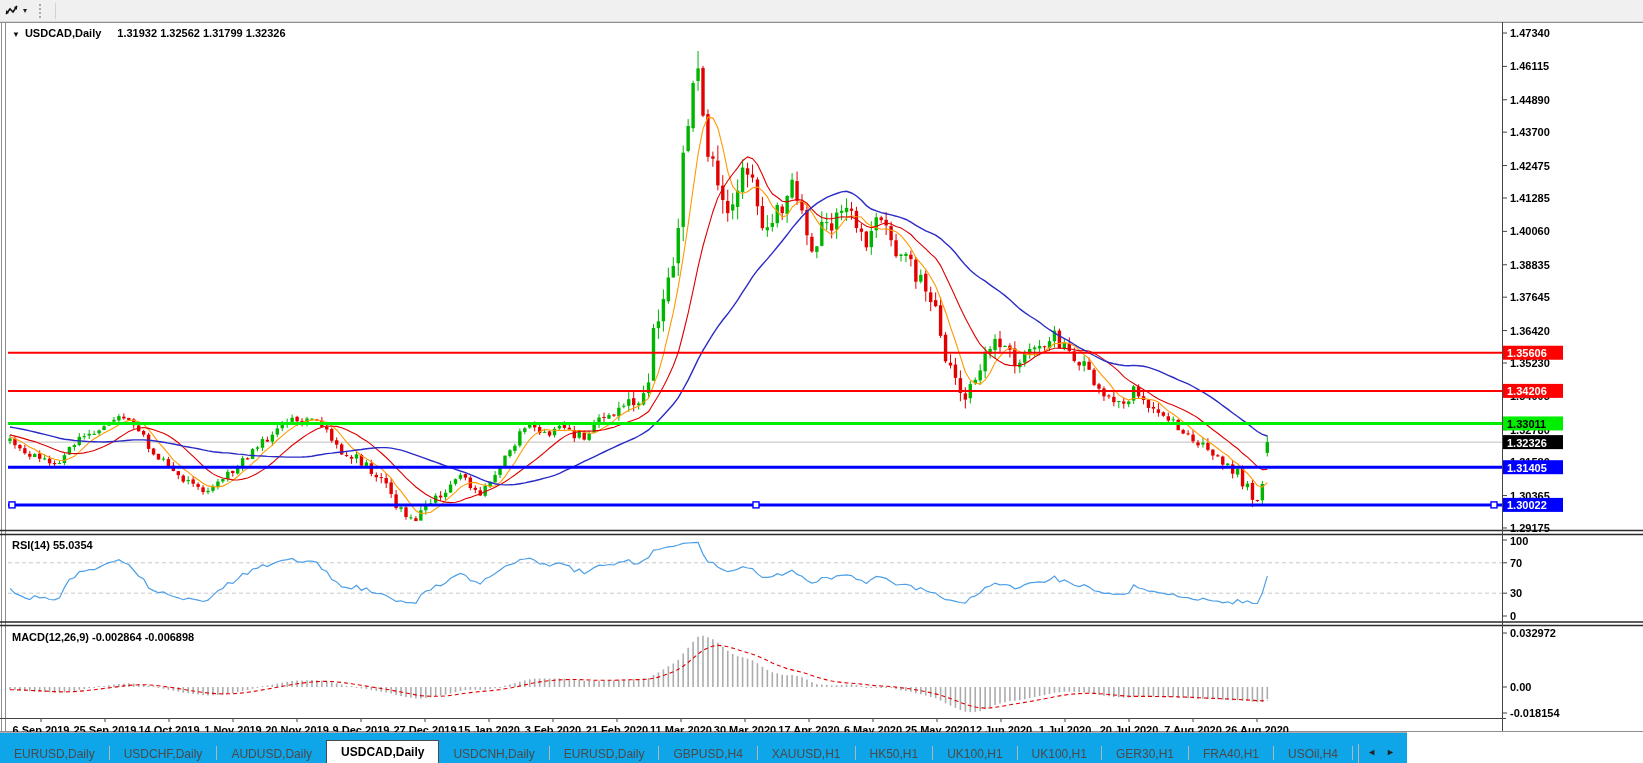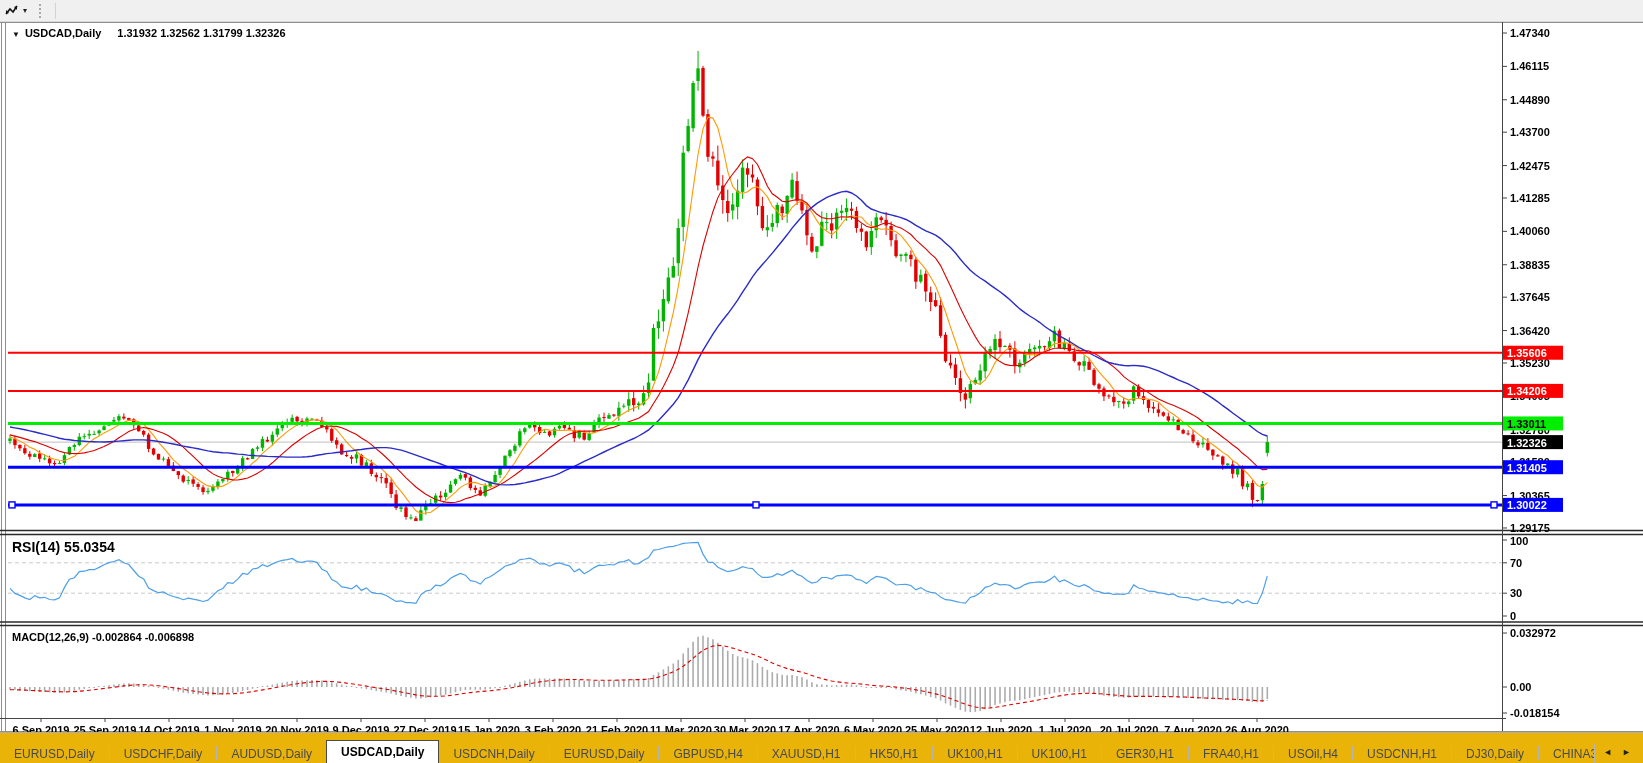--- a/index.html
+++ b/index.html
@@ -13,25 +13,25 @@
   #toolbar .grip{height:14px;border-left:2px dotted #a8a8a8;margin:0 8px 0 6px;}
   .tfbtn{min-width:26px;height:17px;line-height:17px;text-align:center;font-size:11px;color:#1c1c1c;
     padding:0 3px;border:1px solid transparent;cursor:default;}
   .tfbtn.active{background:#fcfcfc;border:1px solid #b4b4b4;}
   .toolsep{height:16px;border-left:1px solid #d2d2d2;margin:0 4px;}
   
   #chart-window{position:absolute;left:0;top:21px;width:1643px;height:711px;background:#fff;}
   #chart-title{position:absolute;left:12px;top:27px;font-size:11px;font-weight:bold;color:#000;z-index:5;}
   #chart-title .dd{font-size:8px;margin-right:5px;color:#111;}
   #chart-title .ohlc{margin-left:16px;}
-  #rsi-label{position:absolute;left:12px;top:539px;font-size:14px;font-weight:bold;color:#000;z-index:5;}
+  #rsi-label{position:absolute;left:12px;top:539px;font-size:11px;font-weight:bold;color:#000;z-index:5;}
   #macd-label{position:absolute;left:12px;top:631px;font-size:11px;font-weight:bold;color:#000;z-index:5;}
   #chart-svg{position:absolute;left:0;top:0;z-index:2;}
   
-  #tabbar{position:absolute;left:0;top:732px;width:1643px;height:31px;background:#eab308;
+  #tabbar{position:absolute;left:0;top:732px;width:1407px;height:31px;background:#0ea5e9;
     border-top:1px solid #adadad;display:flex;align-items:flex-end;z-index:30;}
   #tabs{display:flex;align-items:flex-end;height:100%;flex:1 1 auto;overflow:hidden;}
   .tab{height:20px;line-height:20px;padding:0 14px;font-size:12px;color:#4a4a4a;white-space:nowrap;cursor:default;}
   .tab.active{background:#fff;border:1px solid #4a4a4a;border-bottom:none;height:23px;line-height:23px;
     font-weight:bold;color:#000;}
   .tabsep{height:14px;border-left:1px solid #b5b5b5;margin-bottom:4px;}
   #tab-scroll{display:flex;align-items:center;gap:10px;padding:0 12px 4px 8px;
     border-left:1px solid #b5b5b5;height:16px;}
   #tab-scroll span{font-size:9px;color:#222;cursor:default;}
 </style>

